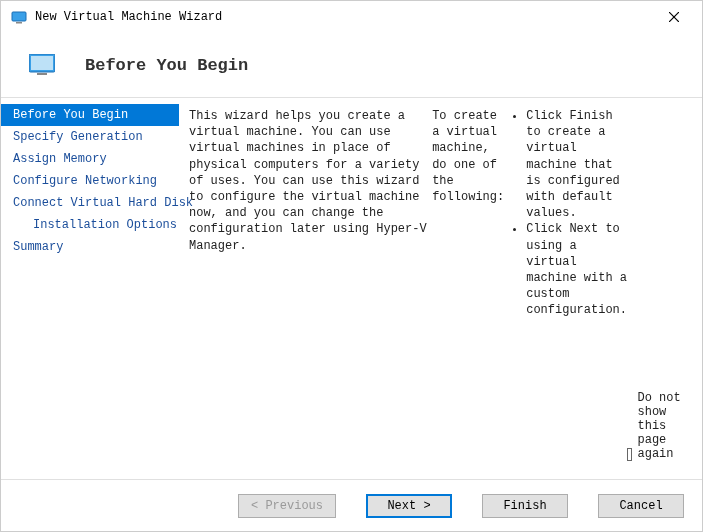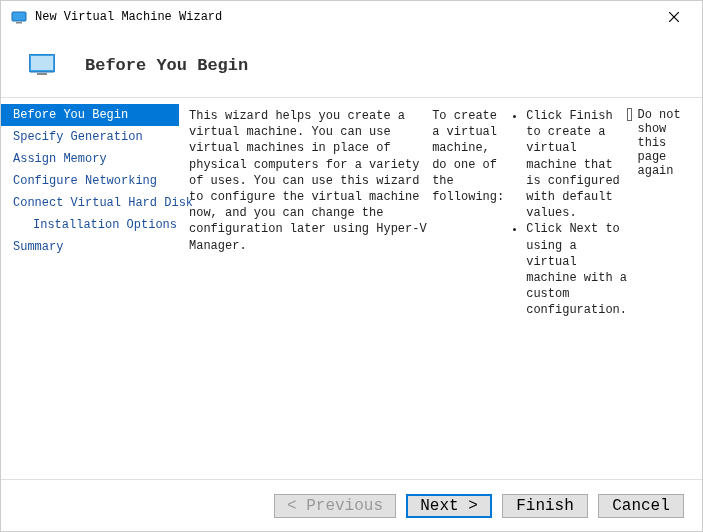--- a/index.html
+++ b/index.html
@@ -92,21 +92,21 @@
     font-size: 12px;
     color: #222;
     display: flex;
   }
   .content p { margin: 0 0 12px 0; line-height: 1.35; }
   .content ul { margin: 0 0 12px 0; padding-left: 22px; }
   .content li { line-height: 1.35; }
   .content .spacer { flex: 1; }
   .checkbox-row {
     display: flex;
-    align-items: flex-start;
+    align-items: flex-end;
     gap: 6px;
     margin-bottom: 8px;
   }
   .checkbox {
     width: 13px; height: 13px;
     border: 1px solid #666;
     background: #fff;
   }
   .footer {
     height: 52px;
@@ -116,24 +116,25 @@
     gap: 10px;
     padding-right: 18px;
     border-top: 1px solid #e0e0e0;
     background: #fff;
   }
   .btn {
     min-width: 86px;
     height: 24px;
     background: #e1e1e1;
     border: 1px solid #adadad;
-    font-size: 16px;
+    font-size: 12px;
     font-family: inherit;
     padding: 0 12px;
     cursor: pointer;
+    margin-left: 20px;
   }
   .btn:disabled {
     color: #9a9a9a;
     cursor: default;
   }
   .btn.default {
     border: 2px solid #0078d7;
   }
 </style>
 </head>

